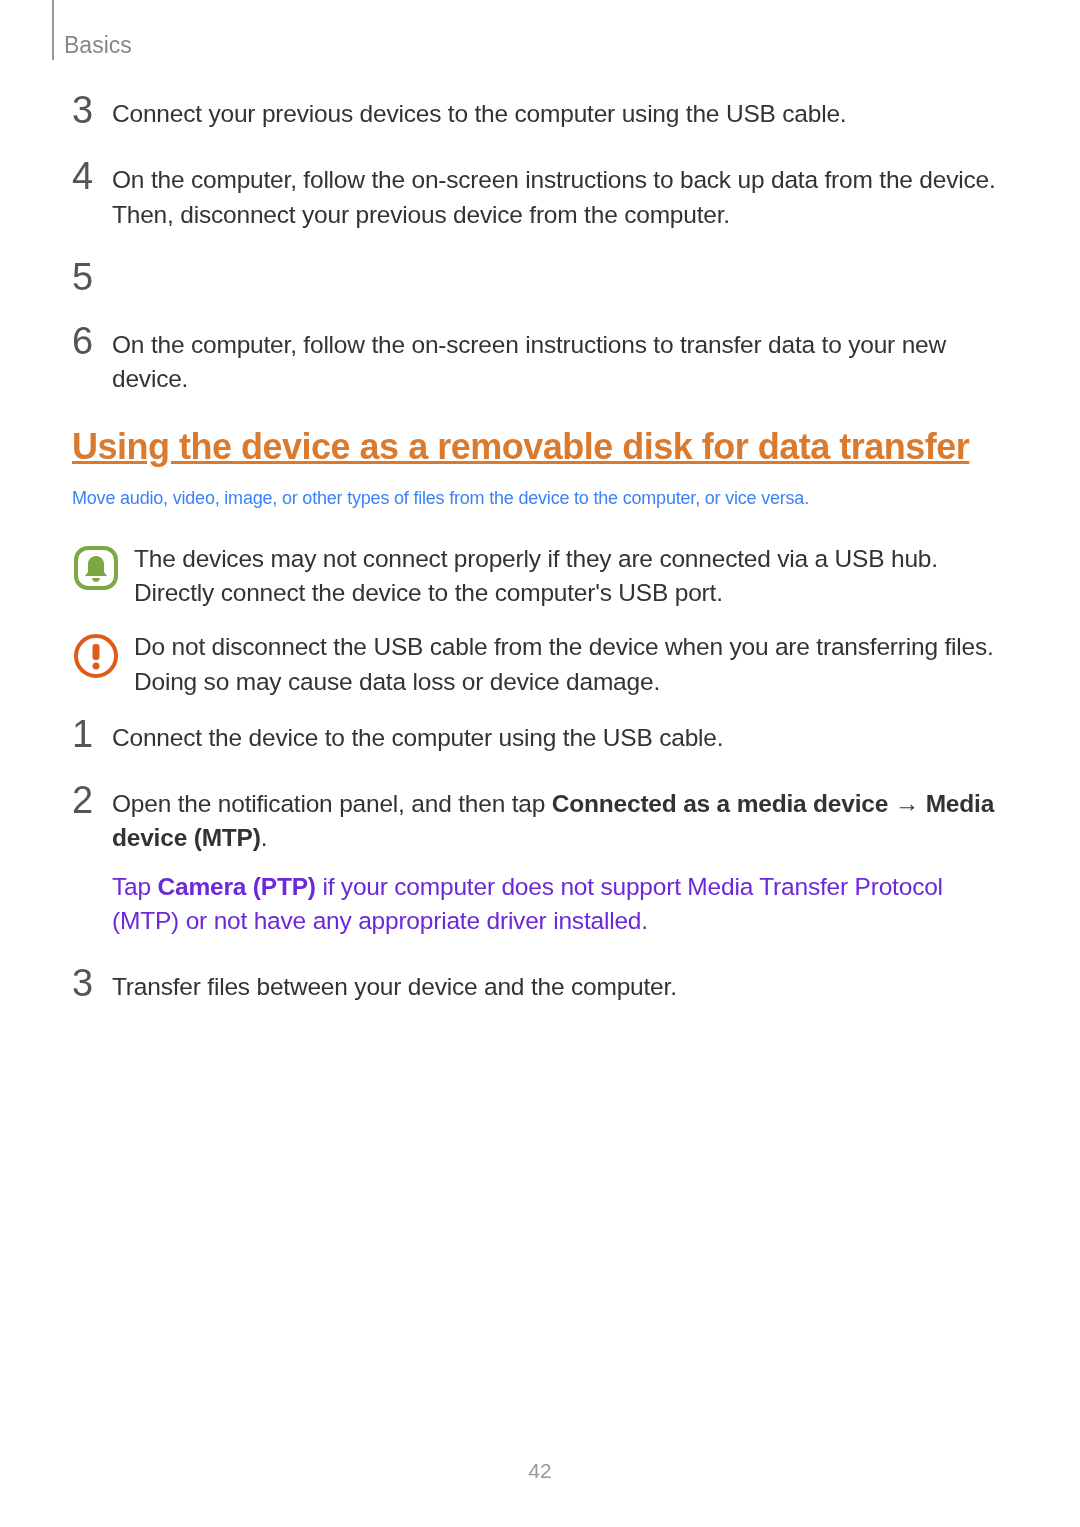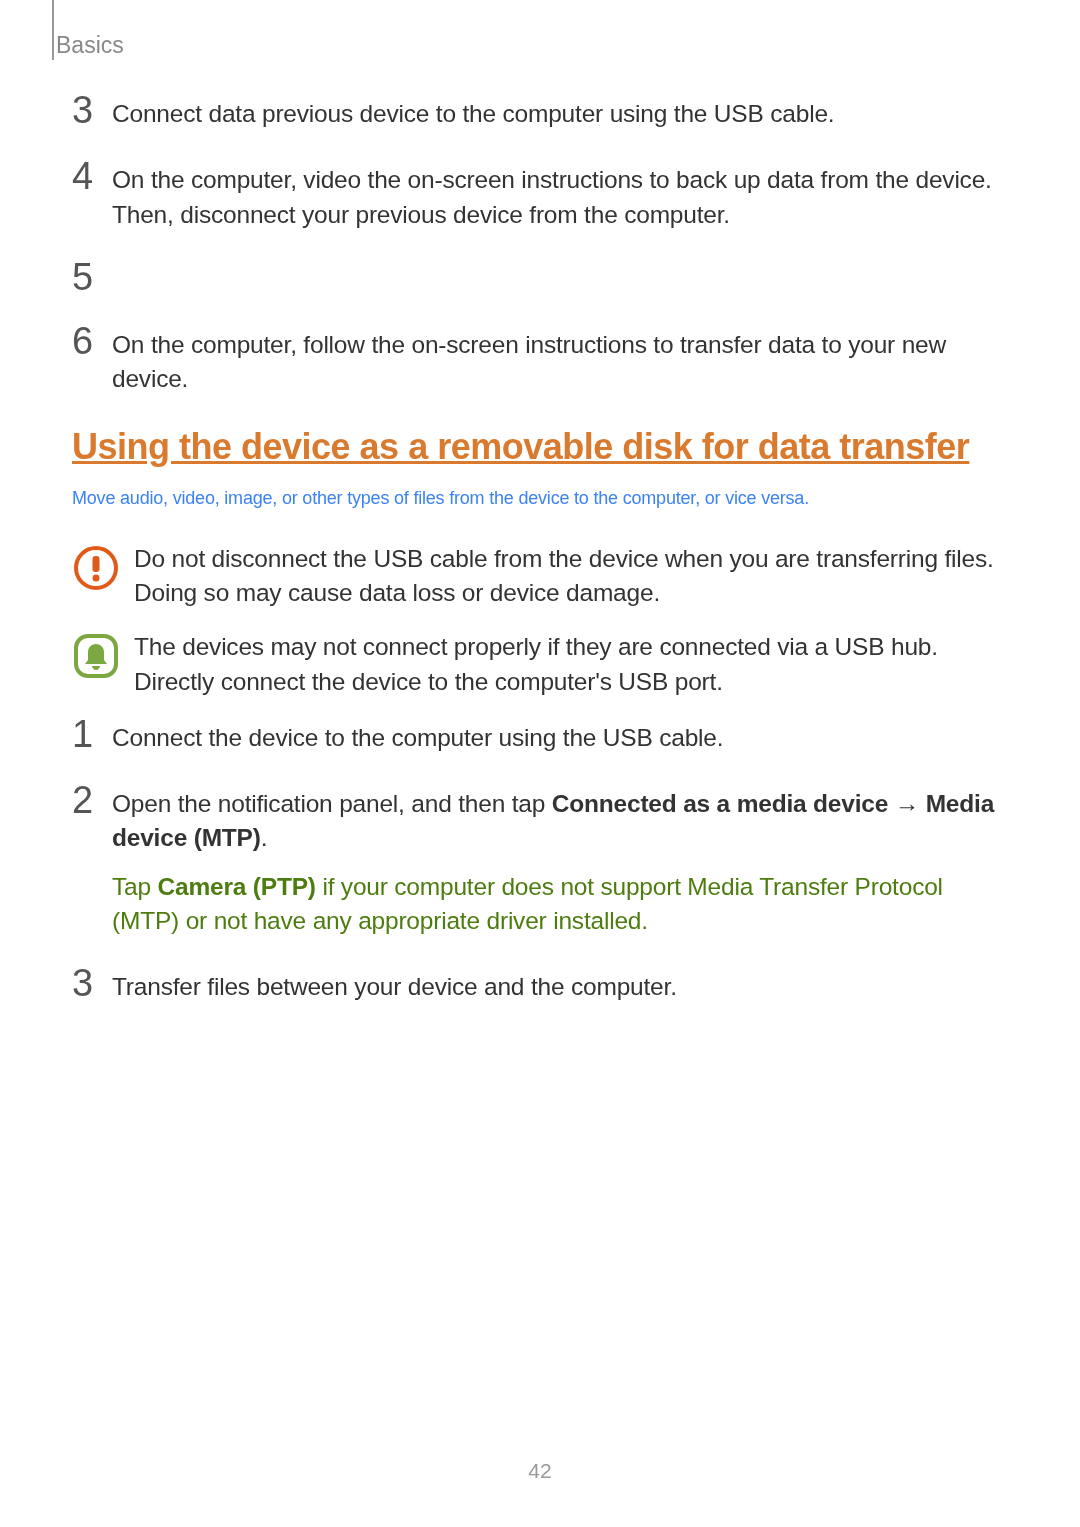--- a/index.html
+++ b/index.html
@@ -18,21 +18,21 @@
     .header-border {
       position: absolute;
       left: 52px;
       top: 0;
       width: 2px;
       height: 60px;
       background: #999;
     }
     .header-text {
       position: absolute;
-      left: 56px;
+      left: 64px;
       top: 32px;
       font-size: 23px;
       color: #888;
     }
     .content {
       position: absolute;
       left: 72px;
       top: 95px;
       width: 940px;
     }
@@ -90,21 +90,21 @@
       letter-spacing: -0.2px;
     }
     .bold {
       font-weight: 700;
     }
     .arrow {
       font-weight: 400;
     }
     .sub-paragraph {
       font-size: 24.5px;
-      color: #4d7c0f;
+      color: #6d28d9;
       line-height: 1.4;
       margin-top: 14px;
       letter-spacing: -0.2px;
     }
     .page-number {
       position: absolute;
       bottom: 44px;
       left: 0;
       width: 100%;
       text-align: center;
@@ -118,61 +118,61 @@
 </head>
 <body>
 
 <div class="header-border"></div>
 <div class="header-text">Basics</div>
 
 <div class="content">
 
   <div class="numbered-item">
     <div class="step-number">3</div>
-    <div class="step-text">Connect data previous device to the computer using the USB cable.</div>
+    <div class="step-text">Connect your previous devices to the computer using the USB cable.</div>
   </div>
 
   <div class="numbered-item">
     <div class="step-number">4</div>
-    <div class="step-text">On the computer, video the on-screen instructions to back up data from the device. Then, disconnect your previous device from the computer.</div>
+    <div class="step-text">On the computer, follow the on-screen instructions to back up data from the device. Then, disconnect your previous device from the computer.</div>
   </div>
 
   <div class="numbered-item">
     <div class="step-number">5</div>
   </div>
 
   <div class="numbered-item">
     <div class="step-number">6</div>
     <div class="step-text">On the computer, follow the on-screen instructions to transfer data to your new device.</div>
   </div>
 
   <h2 class="section-heading">Using the device as a removable disk for data transfer</h2>
 
   <p class="intro-text">Move audio, video, image, or other types of files from the device to the computer, or vice versa.</p>
 
   <div class="note-block">
     <div class="note-icon">
       <svg viewBox="0 0 48 48" width="48" height="48">
+        <rect x="4" y="4" width="40" height="40" rx="12" fill="none" stroke="#7ba843" stroke-width="4"></rect>
+        <path d="M 24 12 C 19 12 16 16 16 20 L 16 28 L 13 32 L 35 32 L 32 28 L 32 20 C 32 16 29 12 24 12 Z" fill="#7ba843"></path>
+        <path d="M 20 34 C 20 36 22 38 24 38 C 26 38 28 36 28 34 Z" fill="#7ba843"></path>
+      </svg>
+    </div>
+    <div class="note-text">The devices may not connect properly if they are connected via a USB hub. Directly connect the device to the computer's USB port.</div>
+  </div>
+
+  <div class="note-block">
+    <div class="note-icon">
+      <svg viewBox="0 0 48 48" width="48" height="48">
         <circle cx="24" cy="24" r="20" fill="none" stroke="#e05a1a" stroke-width="4"></circle>
         <rect x="20.5" y="12" width="7" height="16" rx="3" fill="#e05a1a"></rect>
         <circle cx="24" cy="34" r="3.5" fill="#e05a1a"></circle>
       </svg>
     </div>
     <div class="note-text">Do not disconnect the USB cable from the device when you are transferring files. Doing so may cause data loss or device damage.</div>
-  </div>
-
-  <div class="note-block">
-    <div class="note-icon">
-      <svg viewBox="0 0 48 48" width="48" height="48">
-        <rect x="4" y="4" width="40" height="40" rx="12" fill="none" stroke="#7ba843" stroke-width="4"></rect>
-        <path d="M 24 12 C 19 12 16 16 16 20 L 16 28 L 13 32 L 35 32 L 32 28 L 32 20 C 32 16 29 12 24 12 Z" fill="#7ba843"></path>
-        <path d="M 20 34 C 20 36 22 38 24 38 C 26 38 28 36 28 34 Z" fill="#7ba843"></path>
-      </svg>
-    </div>
-    <div class="note-text">The devices may not connect properly if they are connected via a USB hub. Directly connect the device to the computer's USB port.</div>
   </div>
 
   <div class="list-section-2">
     <div class="numbered-item">
       <div class="step-number">1</div>
       <div class="step-text">Connect the device to the computer using the USB cable.</div>
     </div>
 
     <div class="numbered-item">
       <div class="step-number">2</div>

